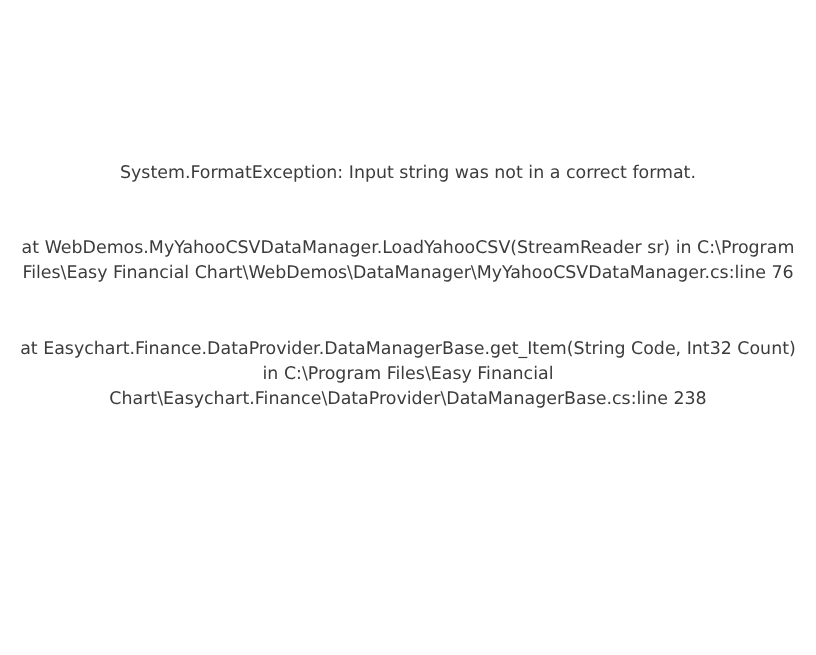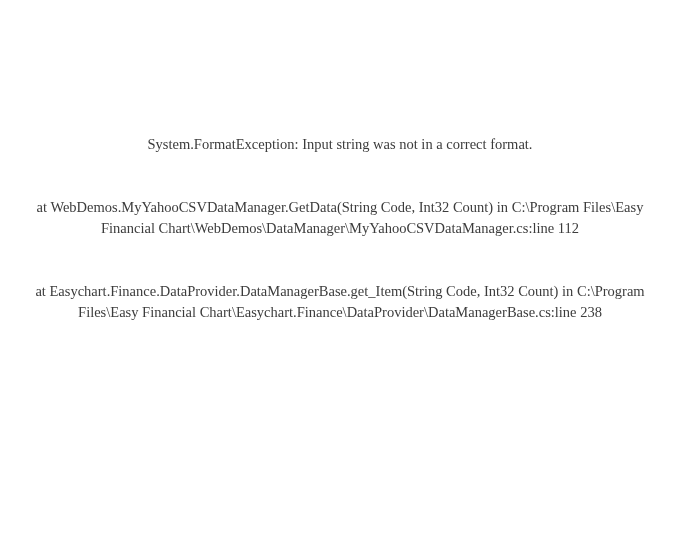--- a/index.html
+++ b/index.html
@@ -12,21 +12,20 @@
     height: 546px;
     font-family: "DejaVu Sans", "Liberation Sans", sans-serif;
     color: #3a3a3a;
     overflow: hidden;
   }
   .page {
     width: 680px;
     height: 478px;
     position: relative;
     box-sizing: border-box;
-    font-family: Liberation Serif, serif;
   }
   .stack-trace {
     position: absolute;
     left: 0;
     top: 92px;
     width: 680px;
     padding: 0 12px;
     box-sizing: border-box;
     text-align: center;
     font-size: 14.5px;
@@ -38,18 +37,18 @@
   .trace-line {
     display: block;
   }
 </style>
 </head>
 <body>
 
 <div class="page">
   <div class="stack-trace">
     <span class="trace-line">System.FormatException: Input string was not in a correct format.</span>
-    <span class="trace-line">at WebDemos.MyYahooCSVDataManager.GetData(String Code, Int32 Count) in C:\Program Files\Easy Financial Chart\WebDemos\DataManager\MyYahooCSVDataManager.cs:line 112</span>
+    <span class="trace-line">at WebDemos.MyYahooCSVDataManager.LoadYahooCSV(StreamReader sr) in C:\Program Files\Easy Financial Chart\WebDemos\DataManager\MyYahooCSVDataManager.cs:line 76</span>
     <span class="trace-line">at Easychart.Finance.DataProvider.DataManagerBase.get_Item(String Code, Int32 Count) in C:\Program Files\Easy Financial Chart\Easychart.Finance\DataProvider\DataManagerBase.cs:line 238</span>
     
     
   </div>
 </div>
 
 </body></html>

